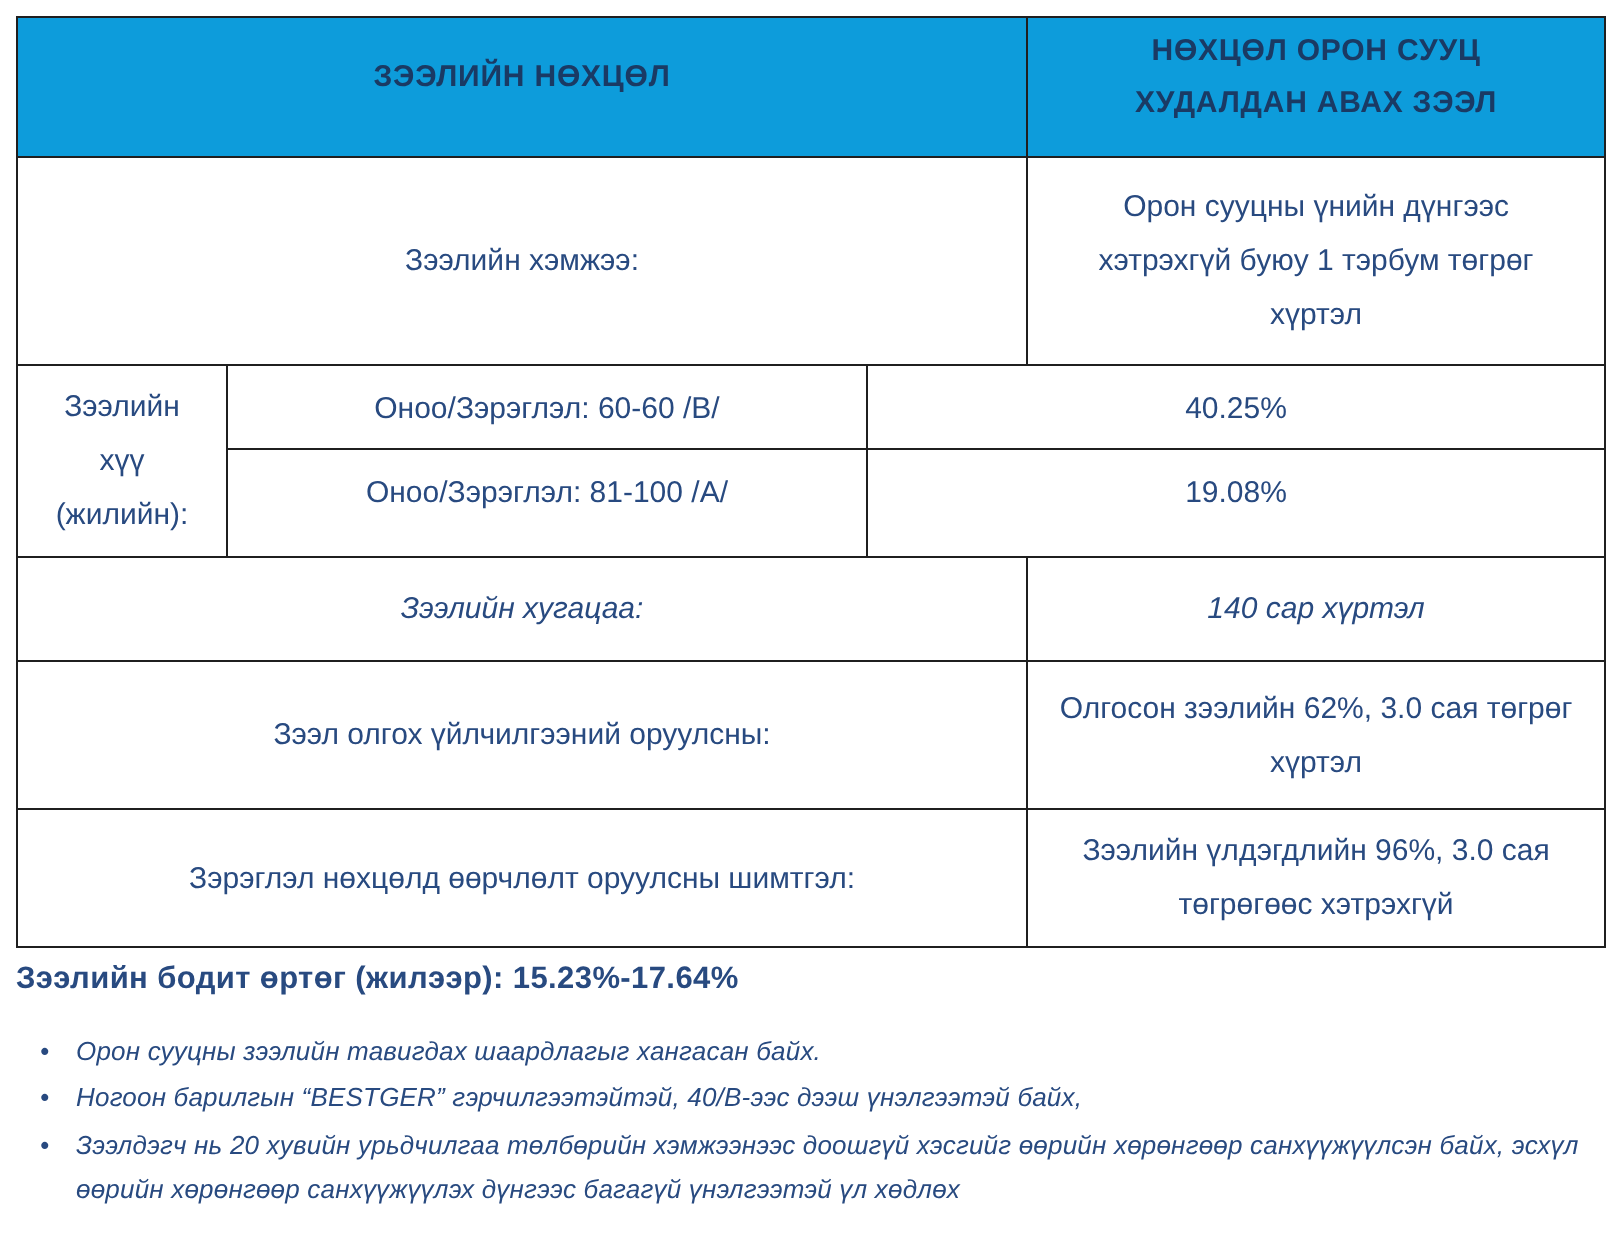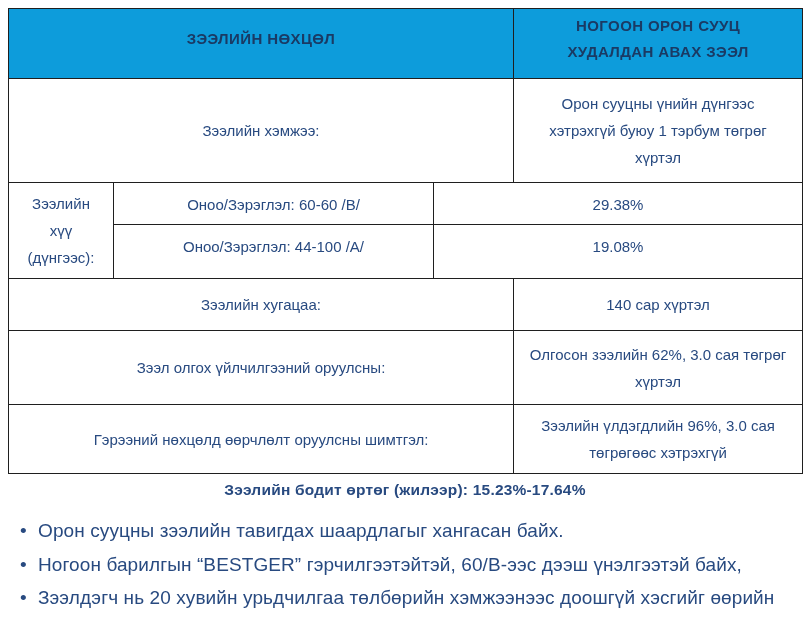--- a/index.html
+++ b/index.html
@@ -48,44 +48,44 @@
     font-weight: bold;
     letter-spacing: 0.4px;
     line-height: 1.7;
     padding: 4px 24px 14px 24px;
   }
   tr.r-header  td { height: 70px; }
   tr.r-amount  td { height: 104px; }
   tr.r-tier1   td { height: 42px; vertical-align: top; padding-top: 8px; }
   tr.r-tier1   td.rowspan-cell { vertical-align: middle; padding-top: 4px; }
   tr.r-tier2   td { height: 54px; vertical-align: top; padding-top: 8px; }
-  tr.r-term    td { height: 52px; }
+  tr.r-term    td { height: 52px; font-style: italic; }
   tr.r-fee1    td { height: 74px; }
   tr.r-fee2    td { height: 69px; }
   .effective-cost {
     margin: 7px 0 0 0;
     font-size: 15.5px;
     font-weight: bold;
     color: var(--text);
     letter-spacing: 0.2px;
-    text-align: center;
   }
   ul.requirements {
     list-style: none;
     margin: 16px 0 0 0;
     padding: 0 0 0 12px;
   }
   ul.requirements li {
     position: relative;
     padding-left: 18px;
     margin: 0 0 1px 0;
-    font-size: 19px;
+    font-size: 13px;
     line-height: 1.72;
     color: var(--text);
     letter-spacing: 0.1px;
+    font-style: italic;
   }
   ul.requirements li::before {
     content: "\2022";
     position: absolute;
     left: 0;
     top: 0;
     color: var(--text);
   }
 </style>
 </head>
@@ -97,57 +97,57 @@
     <colgroup>
       <col class="c-a">
         <col class="c-b">
         <col class="c-c">
         <col class="c-d">
     </colgroup>
 
     <tbody>
         <tr class="r-header">
       <td class="hdr" colspan="3">ЗЭЭЛИЙН НӨХЦӨЛ</td>
-      <td class="hdr">НОГООН ОРОН СУУЦ ХУДАЛДАН АВАХ ЗЭЭЛ</td>
+      <td class="hdr">НӨХЦӨЛ ОРОН СУУЦ ХУДАЛДАН АВАХ ЗЭЭЛ</td>
     </tr>
 
     <tr class="r-amount">
       <td colspan="3">Зээлийн хэмжээ:</td>
       <td>Орон сууцны үнийн дүнгээс хэтрэхгүй буюу 1 тэрбум төгрөг хүртэл</td>
     </tr>
 
     <tr class="r-tier1">
-      <td class="rowspan-cell" rowspan="2">Зээлийн хүү (дүнгээс):</td>
+      <td class="rowspan-cell" rowspan="2">Зээлийн хүү (жилийн):</td>
       <td>Оноо/Зэрэглэл: 60-60 /В/</td>
-      <td colspan="2">29.38%</td>
+      <td colspan="2">40.25%</td>
     </tr>
 
     <tr class="r-tier2">
-      <td>Оноо/Зэрэглэл: 44-100 /А/</td>
+      <td>Оноо/Зэрэглэл: 81-100 /А/</td>
       <td colspan="2">19.08%</td>
     </tr>
 
     <tr class="r-term">
       <td colspan="3">Зээлийн хугацаа:</td>
       <td>140 сар хүртэл</td>
     </tr>
 
     <tr class="r-fee1">
       <td colspan="3">Зээл олгох үйлчилгээний оруулсны:</td>
       <td>Олгосон зээлийн 62%, 3.0 сая төгрөг хүртэл</td>
     </tr>
 
     <tr class="r-fee2">
-      <td colspan="3">Гэрээний нөхцөлд өөрчлөлт оруулсны шимтгэл:</td>
+      <td colspan="3">Зэрэглэл нөхцөлд өөрчлөлт оруулсны шимтгэл:</td>
       <td>Зээлийн үлдэгдлийн 96%, 3.0 сая төгрөгөөс хэтрэхгүй</td>
     </tr>
   </tbody>
     </table>
 
   <p class="effective-cost">Зээлийн бодит өртөг (жилээр): 15.23%-17.64%</p>
 
   <ul class="requirements">
     <li>Орон сууцны зээлийн тавигдах шаардлагыг хангасан байх.</li>
-    <li>Ногоон барилгын “BESTGER” гэрчилгээтэйтэй, 60/В-ээс дээш үнэлгээтэй байх,</li>
+    <li>Ногоон барилгын “BESTGER” гэрчилгээтэйтэй, 40/В-ээс дээш үнэлгээтэй байх,</li>
     <li>Зээлдэгч нь 20 хувийн урьдчилгаа төлбөрийн хэмжээнээс доошгүй хэсгийг өөрийн хөрөнгөөр санхүүжүүлсэн байх, эсхүл өөрийн хөрөнгөөр санхүүжүүлэх дүнгээс багагүй үнэлгээтэй үл хөдлөх</li>
   </ul>
 
 </div>
 
 </body></html>

